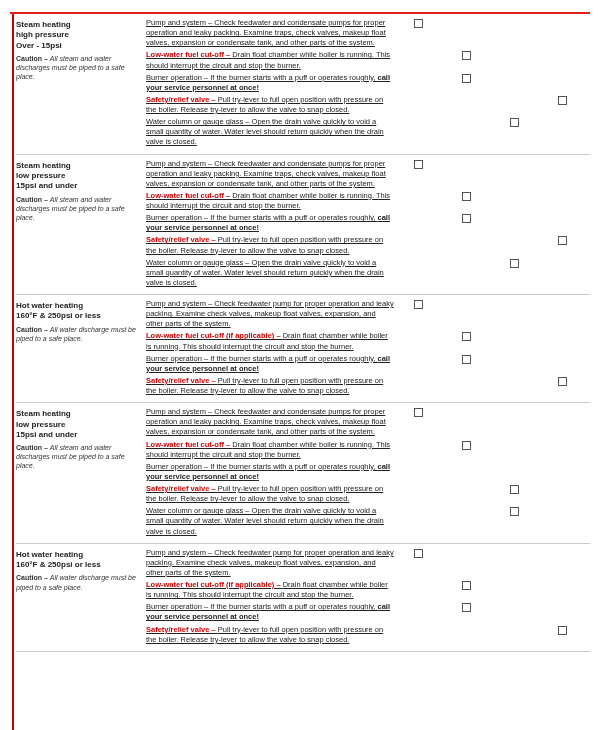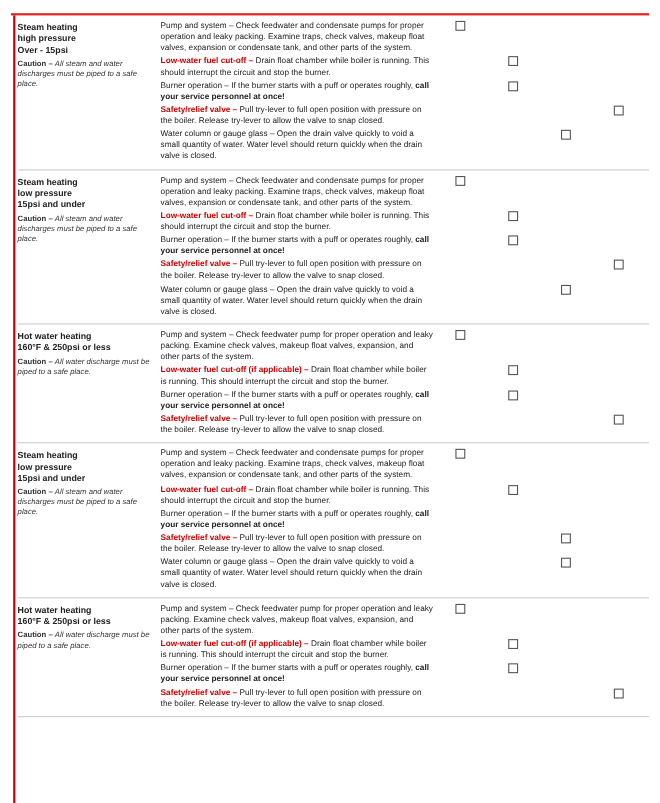--- a/index.html
+++ b/index.html
@@ -67,20 +67,21 @@
       line-height: 1.3;
       font-style: italic;
     }
     .eq-caution strong {
       font-style: normal;
       font-weight: bold;
     }
     .section-what {
       flex: 1;
       padding-right: 4px;
+      text-decoration: underline;
     }
     .check-row {
       display: flex;
       align-items: flex-start;
       margin-bottom: 2px;
     }
     .check-text {
       flex: 1;
       font-size: 7.5px;
       line-height: 1.35;

